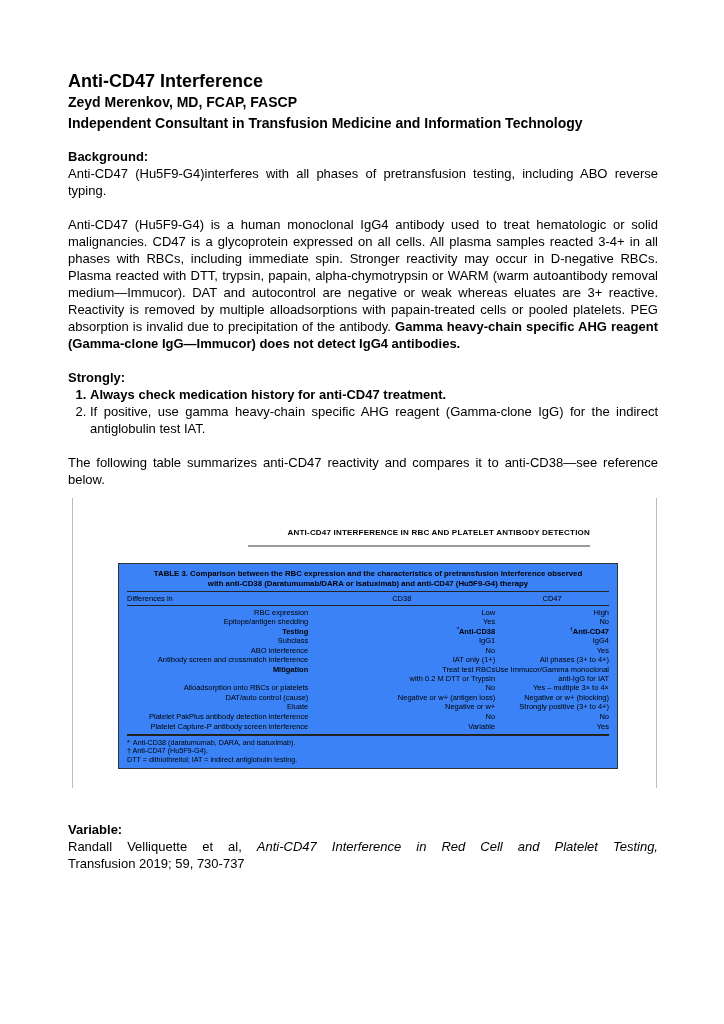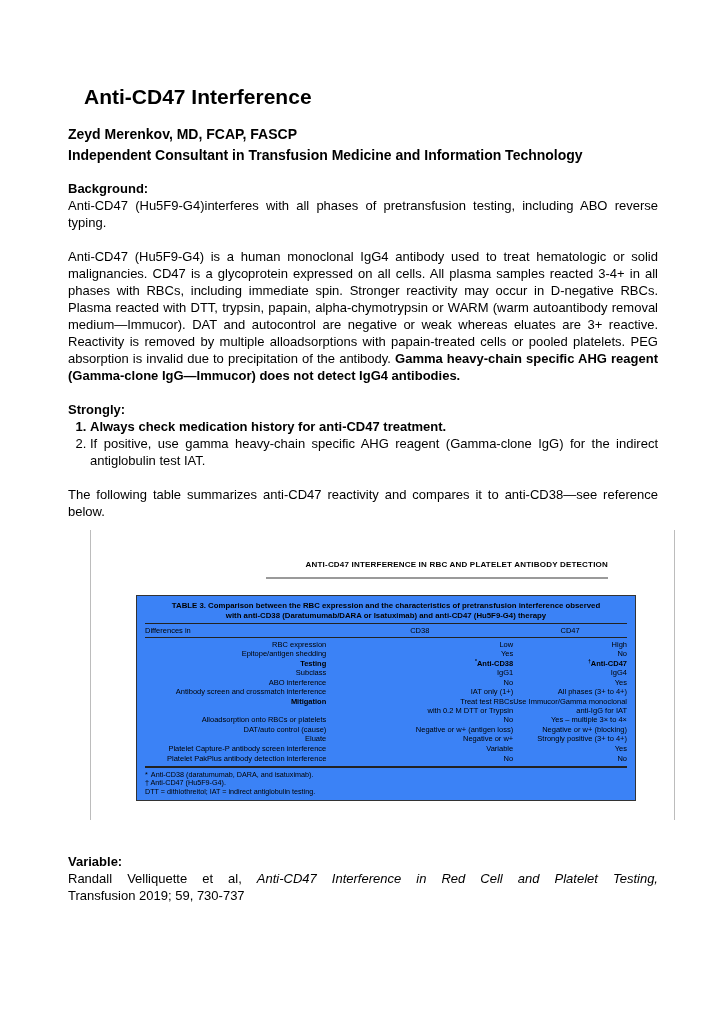--- a/index.html
+++ b/index.html
@@ -6,33 +6,33 @@
   .page {
     position:relative;
     width:724px; height:1024px;
     box-sizing:border-box;
     padding:70px 66px 0 68px;
     background:#fff;
     font-family:"Liberation Sans", sans-serif;
     color:#000;
     overflow:hidden;
   }
-  h1.doc-title { font-size:21px; line-height:22px; margin:16px; font-weight:bold; }
+  h1.doc-title { font-size:18px; line-height:22px; margin:0; font-weight:bold; }
   .author-line { font-size:14px; line-height:21px; font-weight:bold; }
   .sec-heading { font-size:13px; line-height:17px; font-weight:bold; margin-top:14px; }
   .sec-heading.gap { margin-top:17px; }
   p.body-par { font-size:13px; line-height:17px; margin:0; text-align:justify; }
   p.body-par.gap { margin-top:17px; }
   ol.proc-list { margin:0; padding:0 0 0 22px; font-size:13px; line-height:17px; }
   ol.proc-list li { text-align:justify; }
   ol.proc-list li.bold { font-weight:bold; }
 
   
   .figure {
-    margin:10px 0 0 22px;
+    margin:10px 0 0 4px;
     width:585px; height:290px;
     border-left:1px solid #bcbcbc;
     border-right:1px solid #bcbcbc;
     box-sizing:border-box;
     padding-top:30px;
   }
   .fig-header {
     font-size:8px; line-height:10px; font-weight:bold;
     text-align:right; padding-right:66px;
     letter-spacing:0.2px;
@@ -148,28 +148,28 @@
               <td>DAT/auto control (cause)</td>
               <td class="v38">Negative or w+ (antigen loss)</td>
               <td>Negative or w+ (blocking)</td>
             </tr>
             <tr>
               <td>Eluate</td>
               <td class="v38">Negative or w+</td>
               <td>Strongly positive (3+ to 4+)</td>
             </tr>
             <tr>
+              <td>Platelet PakPlus antibody detection interference</td>
+              <td class="v38">No</td>
+              <td>No</td>
+            </tr>
+            <tr>
               <td>Platelet Capture-P antibody screen interference</td>
               <td class="v38">Variable</td>
               <td>Yes</td>
-            </tr>
-            <tr>
-              <td>Platelet PakPlus antibody detection interference</td>
-              <td class="v38">No</td>
-              <td>No</td>
             </tr>
           </tbody>
       </table>
       <div class="footnotes">
           <div>*  Anti-CD38 (daratumumab, DARA, and isatuximab).</div>
           <div>† Anti-CD47 (Hu5F9-G4).</div>
           <div>DTT = dithiothreitol; IAT = indirect antiglobulin testing.</div>
         </div>
     </div>
   </div>

